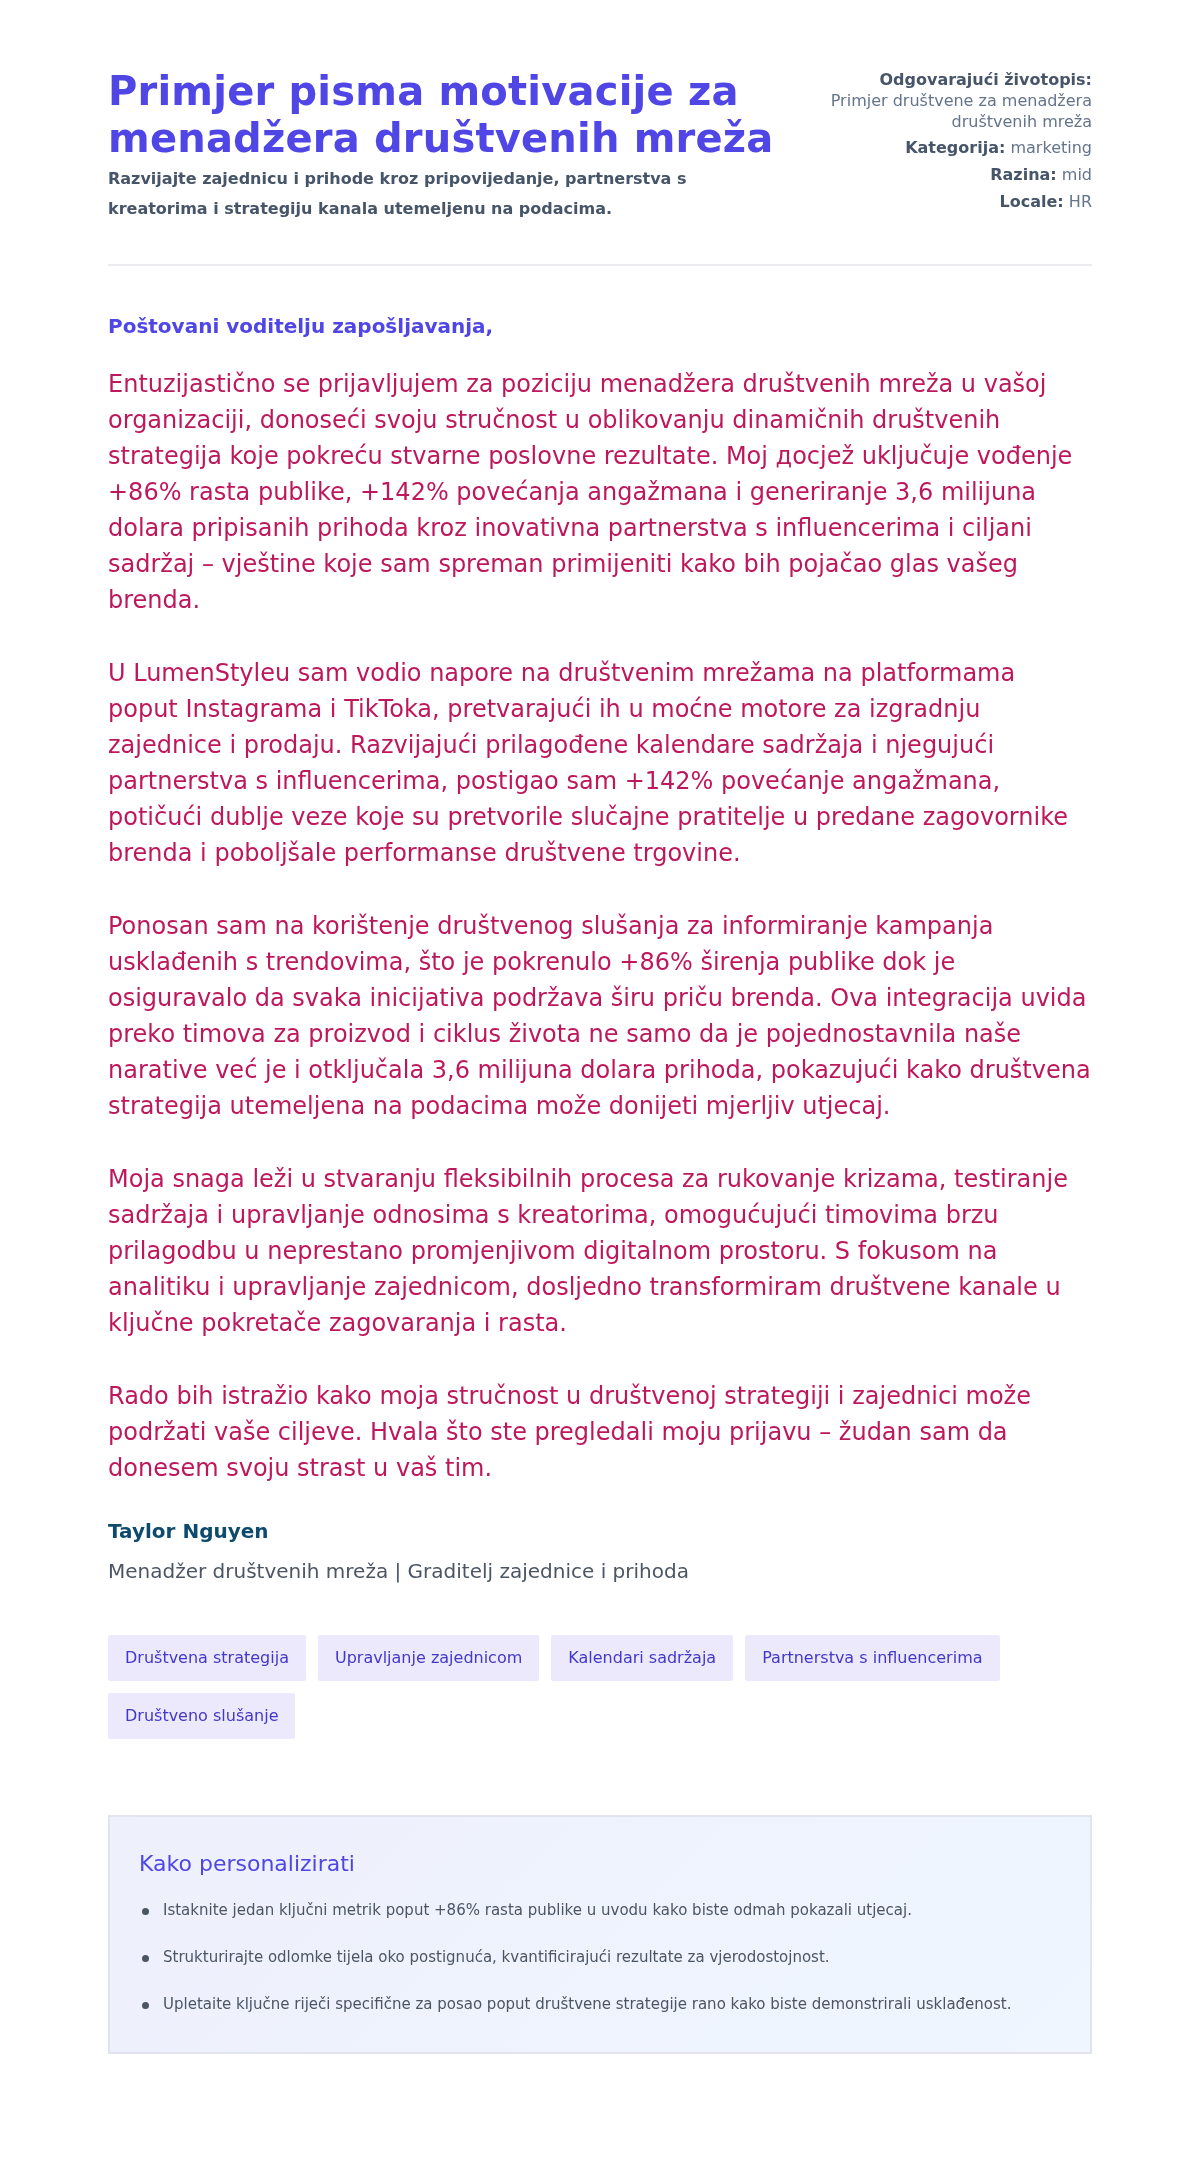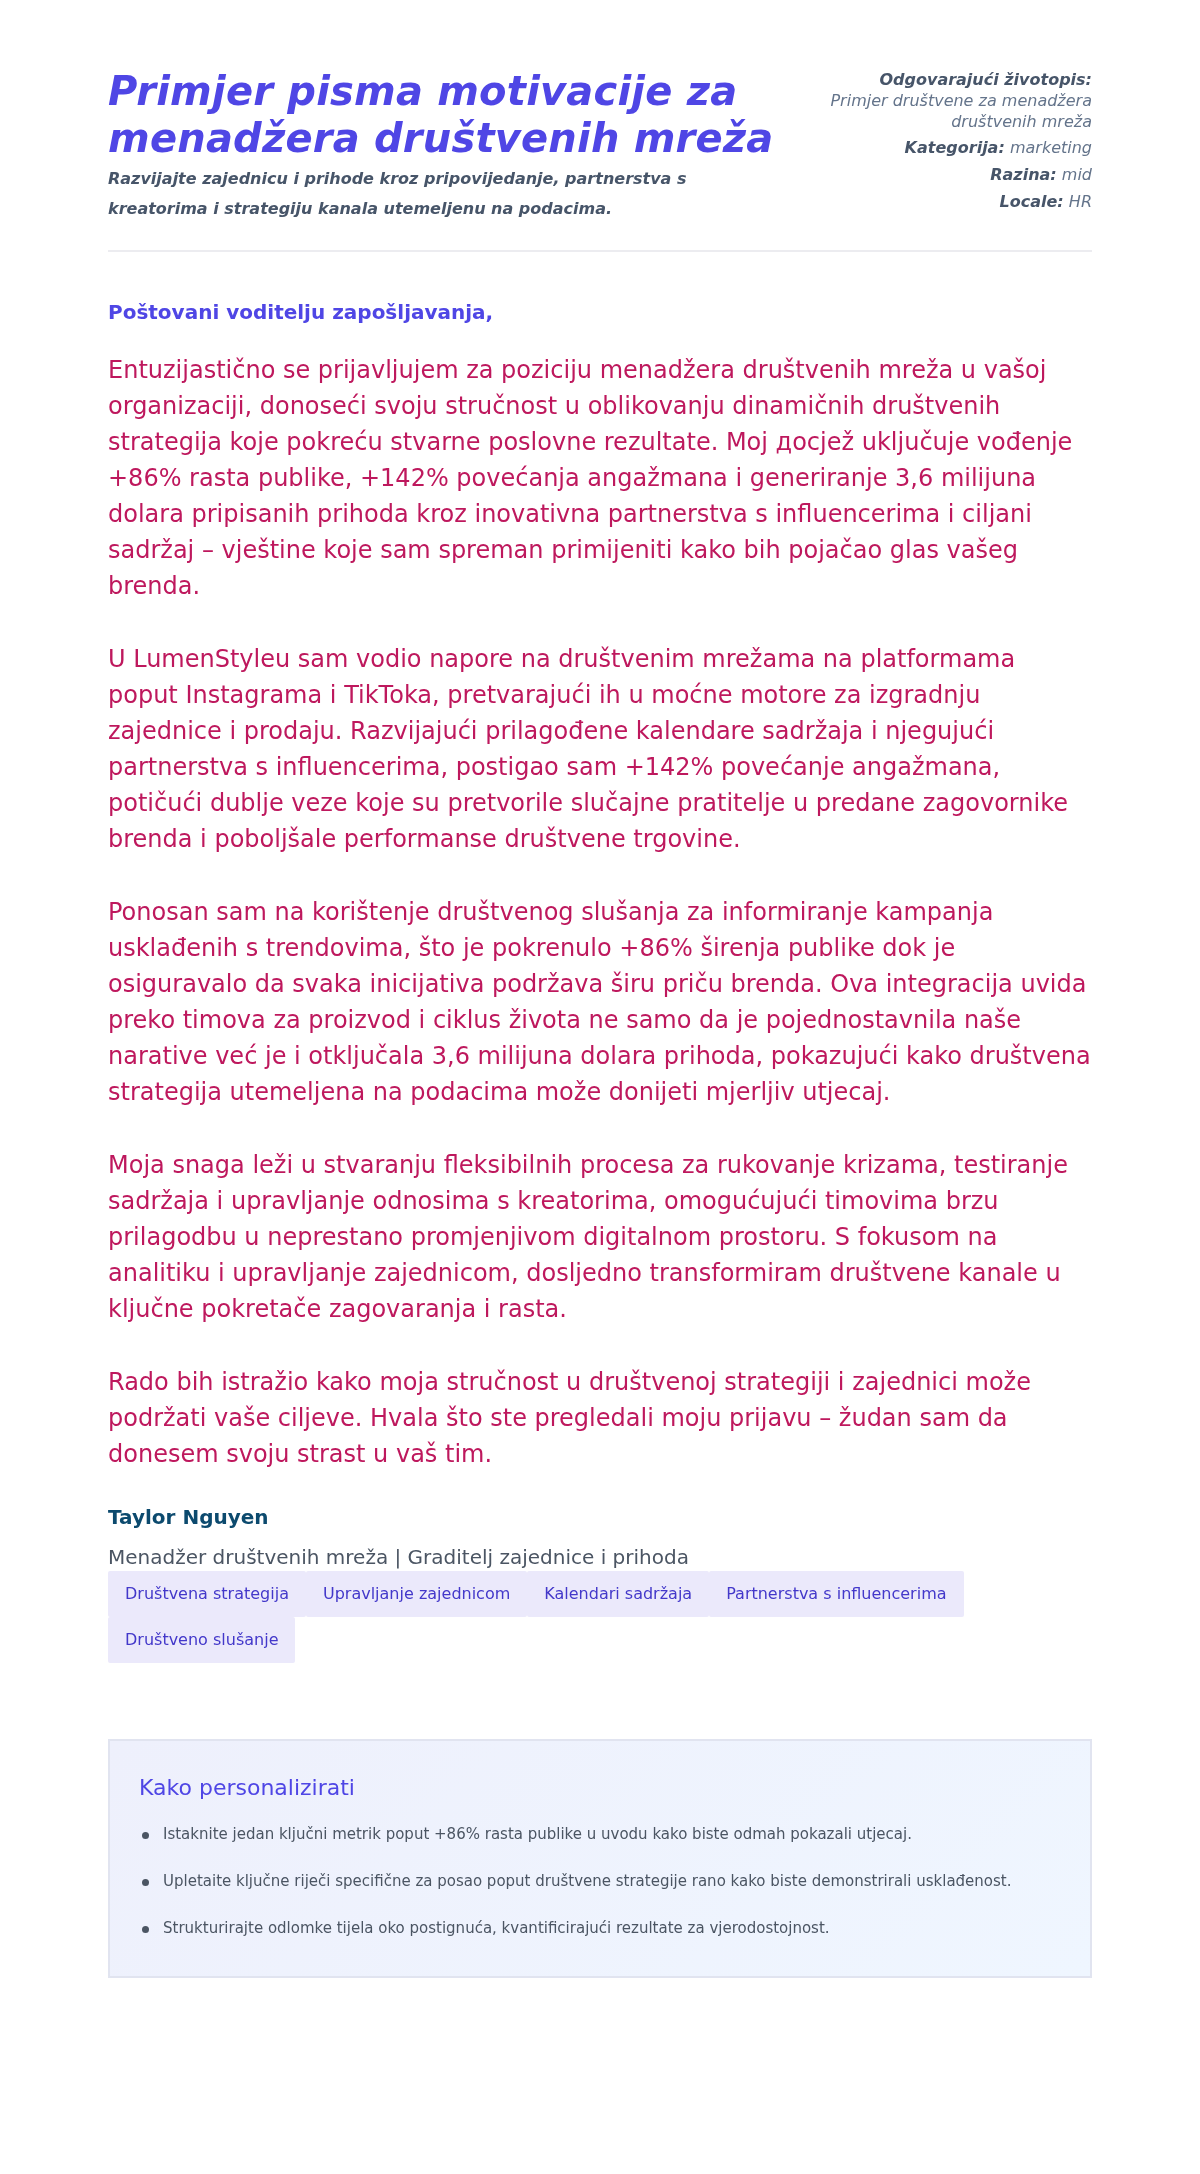--- a/index.html
+++ b/index.html
@@ -12,23 +12,22 @@
     .page {
       width: 1200px;
       min-height: 2174px;
       padding: 68px 108px 60px 108px;
     }
     
     .header {
       display: flex;
       justify-content: space-between;
       align-items: flex-start;
-      padding-bottom: 26px;
+      padding-bottom: 40px;
       border-bottom: 2px solid #ececf0;
-      font-style: italic;
     }
     .header-left { width: 680px; }
     .title {
       font-size: 40px;
       font-weight: bold;
       color: #4f46e5;
       line-height: 47px;
       letter-spacing: 0.2px;
     }
     .subtitle {
@@ -78,22 +77,24 @@
     }
     .sig-title {
       margin-top: 12px;
       font-size: 20px;
       color: #4b5563;
       line-height: 28px;
     }
 
     
     .tags {
+      margin-top: 50px;
       display: flex;
       flex-wrap: wrap;
+      gap: 12px;
       width: 984px;
     }
     .tag {
       background: #ebe9fb;
       color: #4338ca;
       font-size: 16px;
       line-height: 22px;
       padding: 12px 17px;
       border-radius: 2px;
       height: 46px;
@@ -192,22 +193,22 @@
 
   <aside class="tips">
     <h3 class="tips-title">Kako personalizirati</h3>
     <ul>
       <li>
         <span class="bullet"></span>
         <span>Istaknite jedan ključni metrik poput +86% rasta publike u uvodu kako biste odmah pokazali utjecaj.</span>
       </li>
       <li>
         <span class="bullet"></span>
-        <span>Upletaite ključne riječi specifične za posao poput društvene strategije rano kako biste demonstrirali usklađenost.</span>
+        <span>Strukturirajte odlomke tijela oko postignuća, kvantificirajući rezultate za vjerodostojnost.</span>
       </li>
       <li>
         <span class="bullet"></span>
-        <span>Strukturirajte odlomke tijela oko postignuća, kvantificirajući rezultate za vjerodostojnost.</span>
+        <span>Upletaite ključne riječi specifične za posao poput društvene strategije rano kako biste demonstrirali usklađenost.</span>
       </li>
     </ul>
   </aside>
 
 </div>
 
 </body></html>

